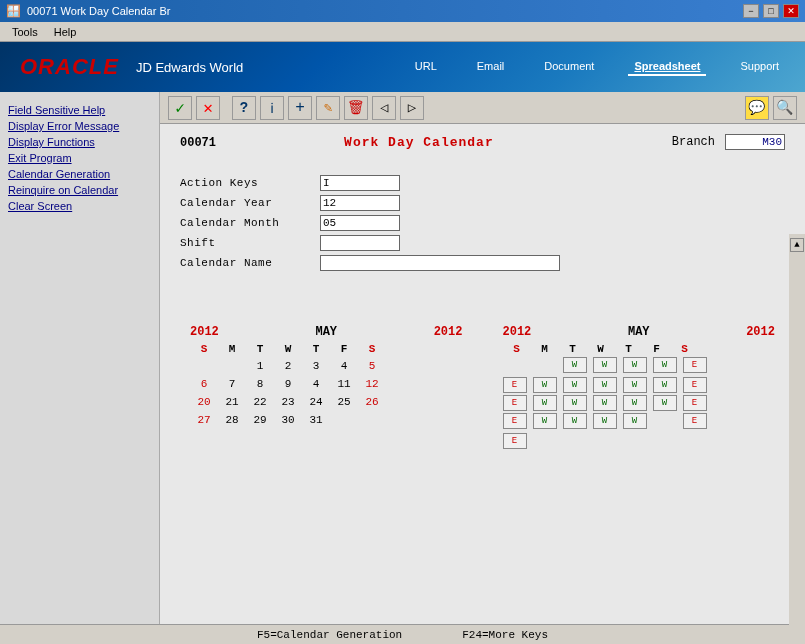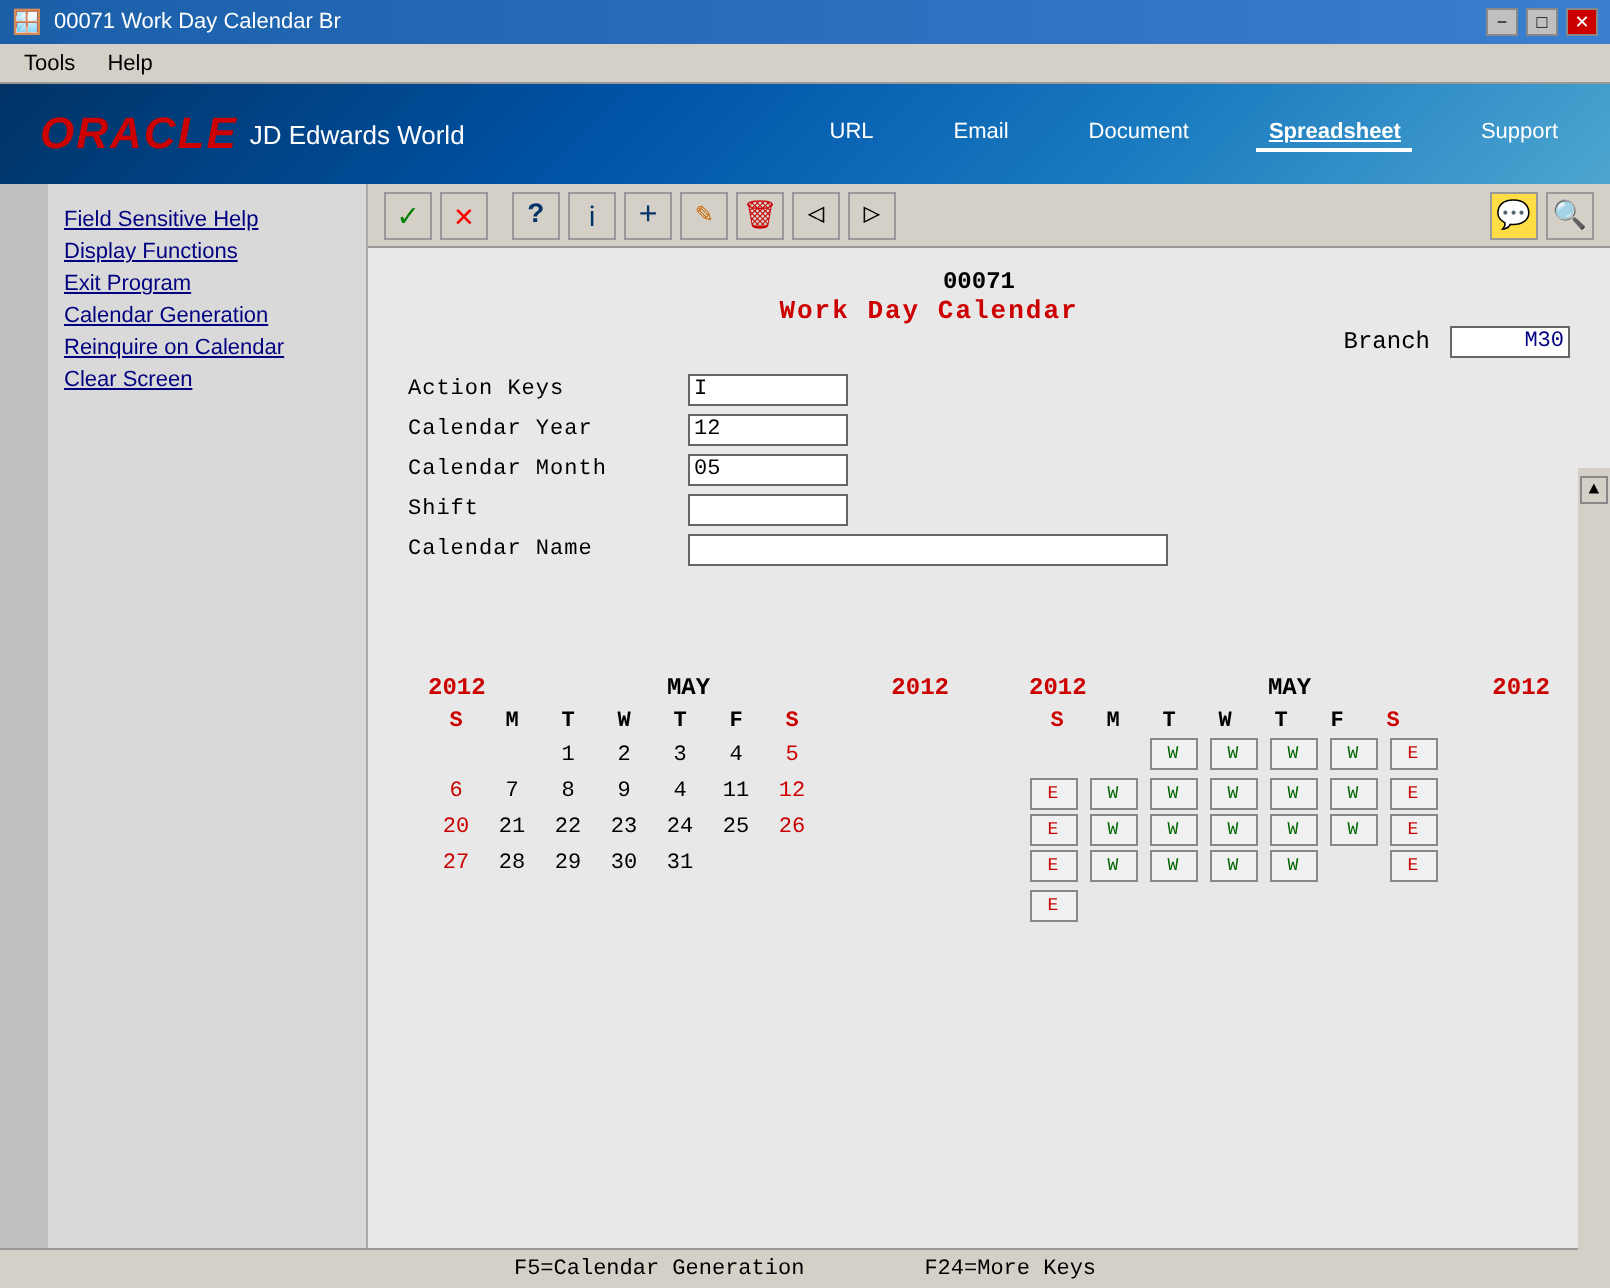--- a/index.html
+++ b/index.html
@@ -43,21 +43,21 @@
       background: linear-gradient(135deg, #003366 0%, #0055aa 40%, #1a7abf 70%, #4da6d0 100%);
       height: 50px;
       display: flex;
       align-items: center;
       justify-content: space-between;
       padding: 0 20px;
     }
     #oracle-logo {
       display: flex;
       align-items: center;
-      gap: 0;
+      gap: 11px;
     }
     #oracle-text {
       color: #cc0000;
       font-size: 22px;
       font-weight: bold;
       font-family: Arial, sans-serif;
       font-style: italic;
       letter-spacing: 1px;
     }
     #jde-text {
@@ -73,21 +73,20 @@
       font-family: Arial, sans-serif;
       font-size: 11px;
     }
     .header-nav-item { cursor: pointer; padding: 2px 6px; }
     .header-nav-active { font-weight: bold; border-bottom: 2px solid white; text-decoration: underline; }
 
     
     #main {
       display: flex;
       height: calc(644px - 22px - 20px - 50px - 20px);
-      padding-left: 24px;
     }
 
     
     #sidebar {
       width: 160px;
       background: #d9d9d9;
       border-right: 1px solid #aaa;
       padding: 10px 8px;
       flex-shrink: 0;
     }
@@ -130,23 +129,22 @@
 
     
     #form-area {
       padding: 10px 20px;
       flex: 1;
     }
 
     
     #form-header {
       display: flex;
-      align-items: center;
-      margin-bottom: 8px;
-      flex-direction: column;
+      align-items: flex-end;
+      margin-bottom: 25px;
     }
     .form-num { font-size: 12px; font-weight: bold; margin-right: 10px; }
     .form-title { color: #cc0000; font-size: 13px; font-weight: bold; letter-spacing: 1px; flex: 1; text-align: center; margin-left: -60px; }
     .form-branch { display: flex; align-items: center; gap: 10px; margin-left: auto; }
     .branch-label { font-size: 12px; }
     .branch-input {
       border: 1px solid #666;
       background: white;
       width: 60px; height: 16px;
       font-family: 'Courier New', monospace;
@@ -312,20 +310,21 @@
     <span class="header-nav-item">Document</span>
     <span class="header-nav-item header-nav-active">Spreadsheet</span>
     <span class="header-nav-item">Support</span>
   </div>
 </div>
 
 <div id="main" style="position:relative;">
 
   <div id="sidebar">
     <div class="sidebar-item">Field Sensitive Help</div>
+    <div class="sidebar-item">Display Error Message</div>
     <div class="sidebar-item">Display Functions</div>
     <div class="sidebar-item">Exit Program</div>
     <div class="sidebar-item">Calendar Generation</div>
     <div class="sidebar-item">Reinquire on Calendar</div>
     <div class="sidebar-item">Clear Screen</div>
   </div>
 
   <div id="content">
 
     <div id="toolbar">

